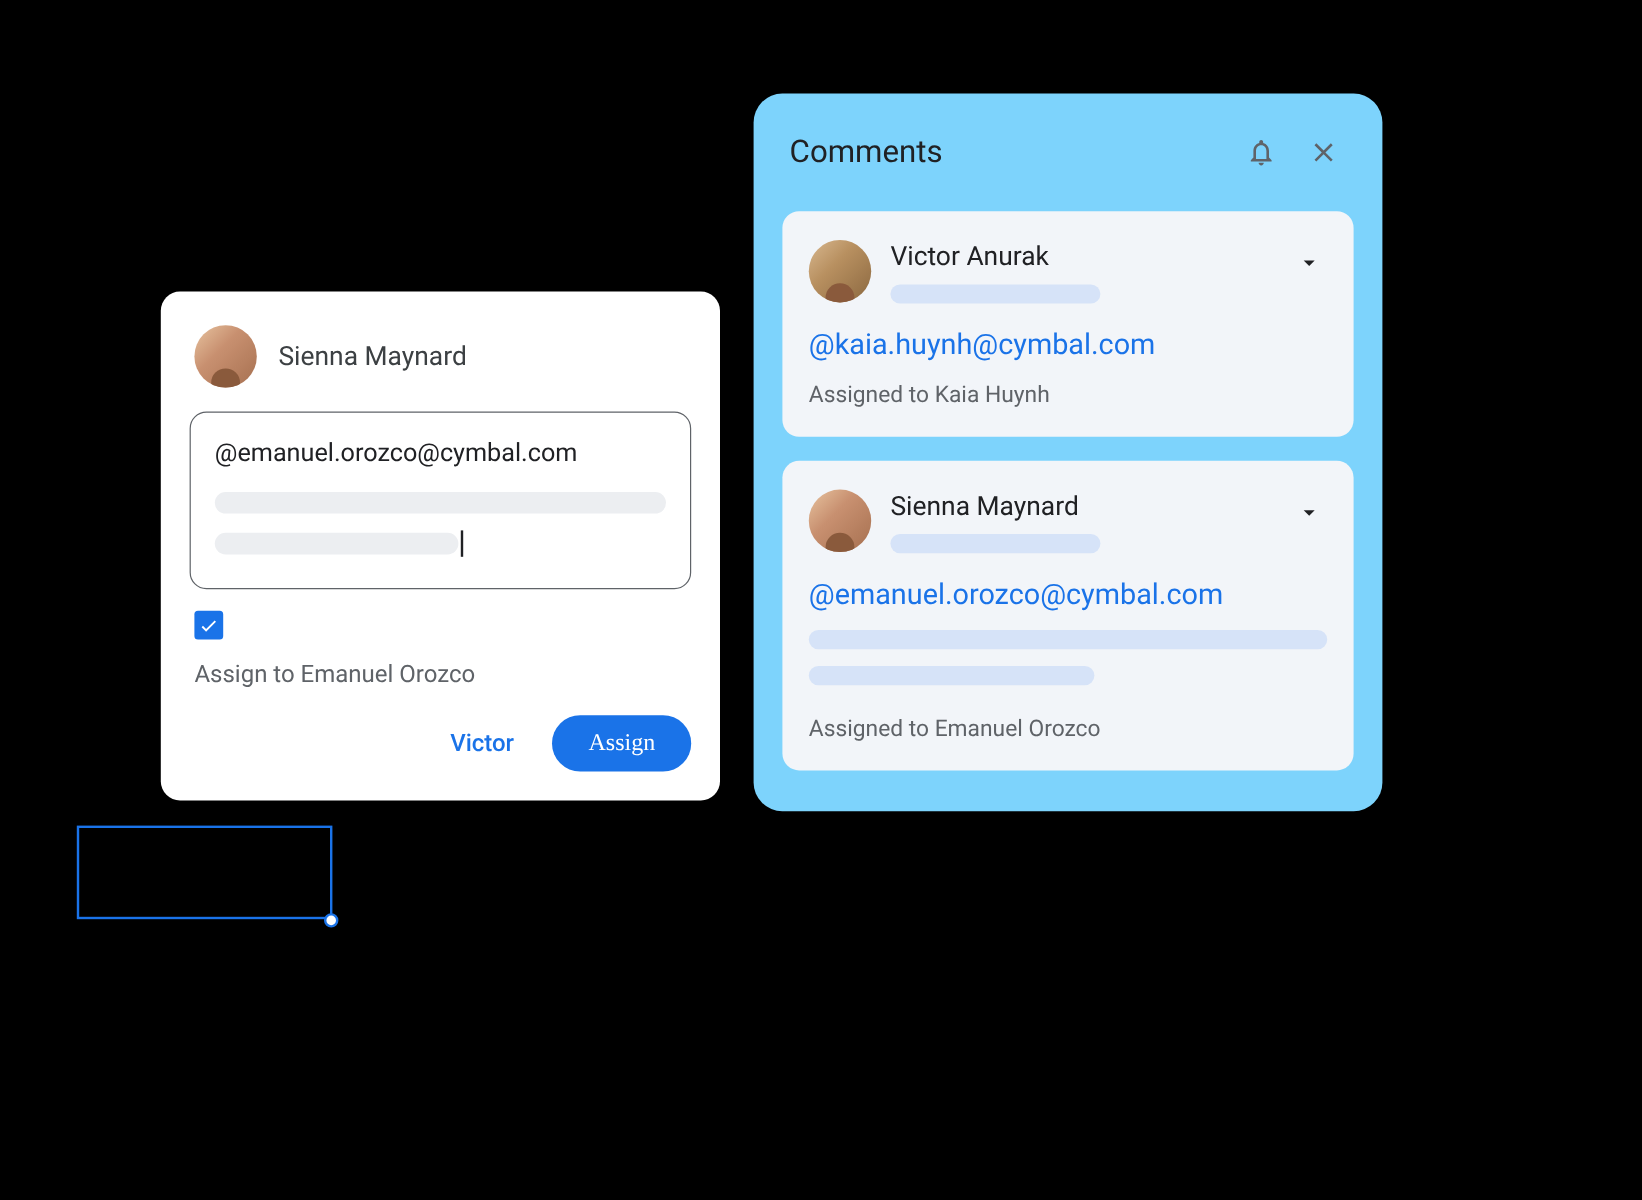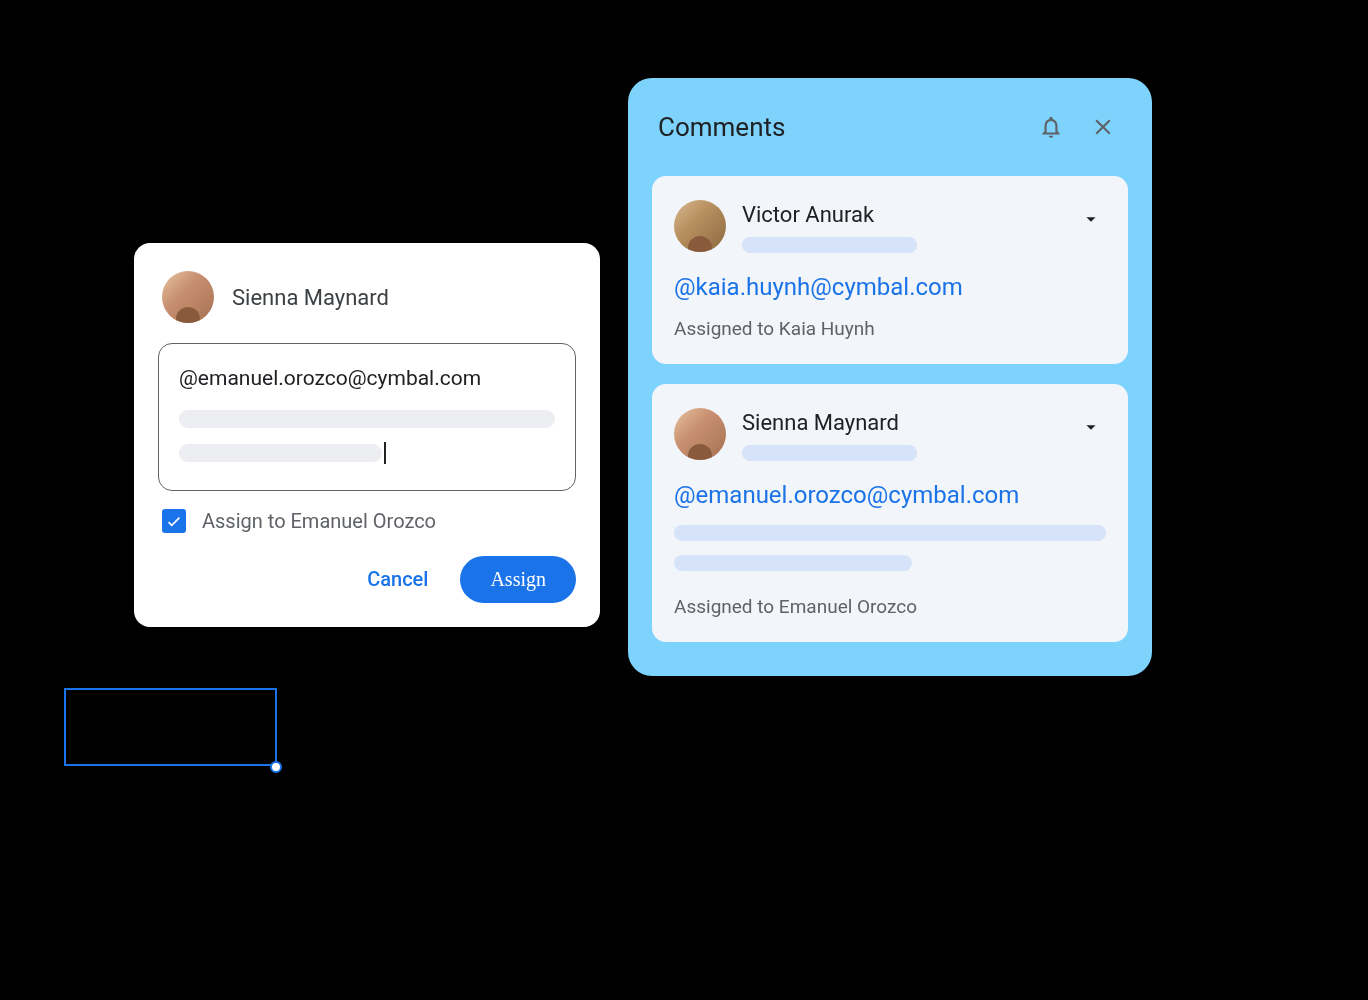--- a/index.html
+++ b/index.html
@@ -103,20 +103,21 @@
       height: 22px;
       background: #202124;
       vertical-align: middle;
       margin-left: 2px;
     }
     .assign-row {
       display: flex;
       gap: 16px;
       margin-bottom: 22px;
       padding-left: 4px;
+      flex-direction: column;
     }
     .checkbox {
       width: 24px;
       height: 24px;
       border-radius: 3px;
       background: #1a73e8;
       display: flex;
       align-items: center;
       justify-content: center;
       flex-shrink: 0;
@@ -275,21 +276,21 @@
   <div class="assign-row">
     <div class="checkbox">
       <svg viewBox="0 0 24 24">
           <path fill="#fff" d="M9 16.2l-3.5-3.5L4 14.2 9 19.2 20 8.2l-1.5-1.5z"></path>
         </svg>
     </div>
     <div class="assign-label">Assign to Emanuel Orozco</div>
   </div>
 
   <div class="compose-actions">
-    <button class="btn-cancel">Cancel</button>
+    <button class="btn-cancel">Victor</button>
     <button class="btn-assign">Assign</button>
   </div>
 </div>
 
 <div class="comments-panel">
   <div class="comments-header">
     <div class="comments-title">Comments</div>
     <div class="icon-btn">
       <svg viewBox="0 0 24 24">
           <path fill="currentColor" d="M12 22c1.1 0 2-.9 2-2h-4c0 1.1.9 2 2 2zm6-6v-5c0-3.07-1.63-5.64-4.5-6.32V4c0-.83-.67-1.5-1.5-1.5S10.5 3.17 10.5 4v.68C7.64 5.36 6 7.92 6 11v5l-2 2v1h16v-1l-2-2zm-2 1H8v-6c0-2.48 1.51-4.5 4-4.5s4 2.02 4 4.5v6z"></path>

